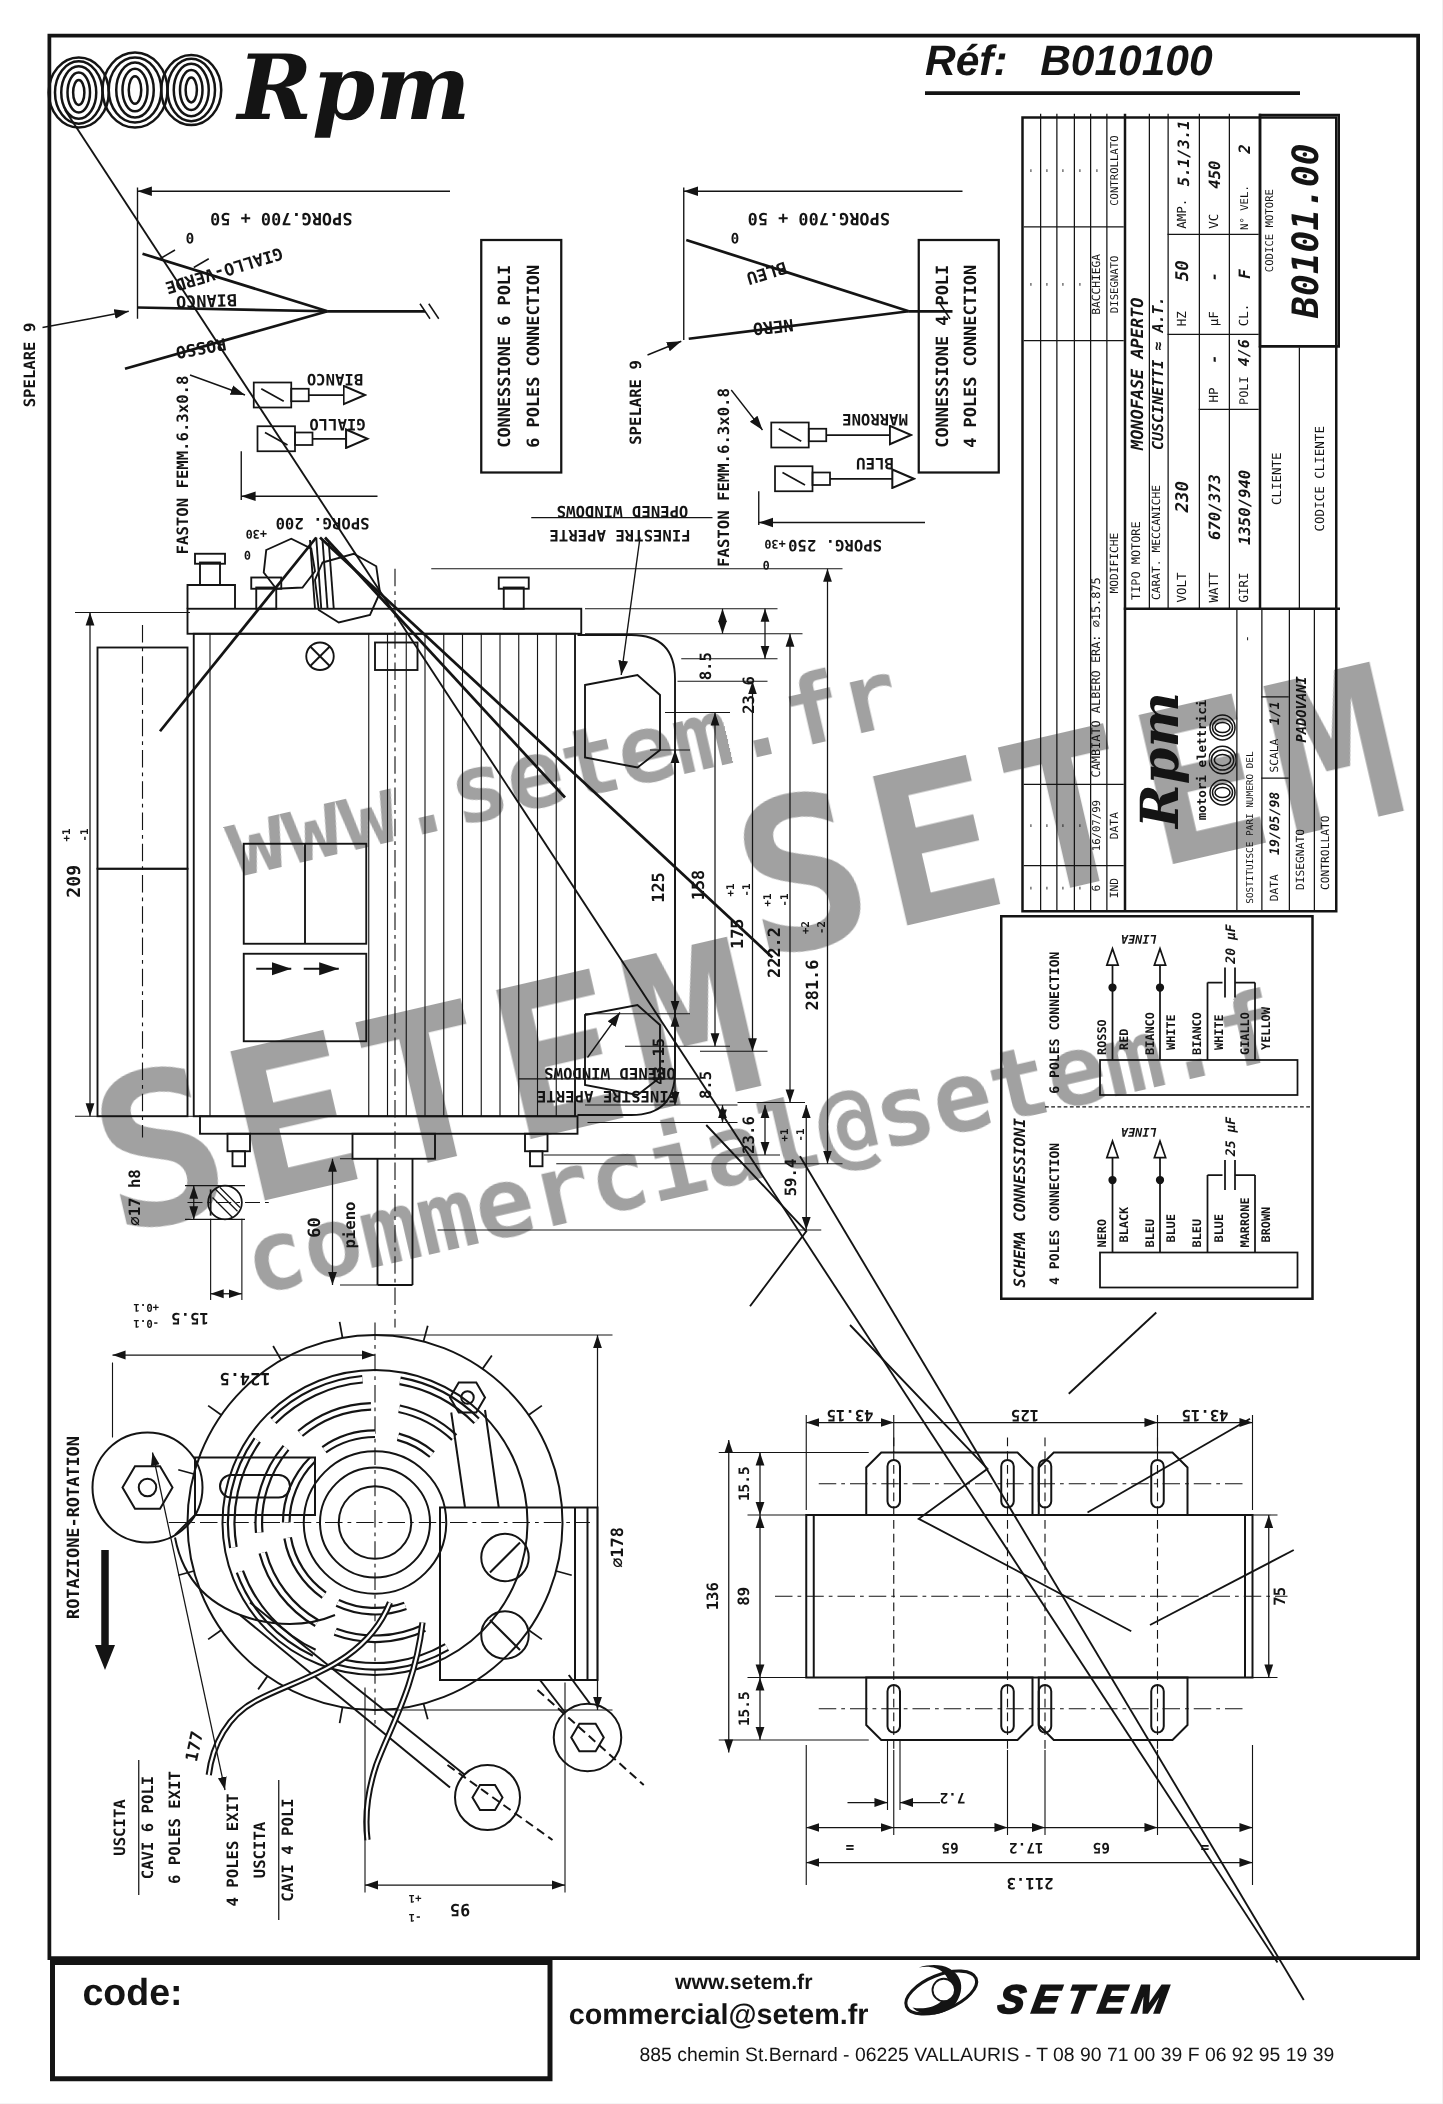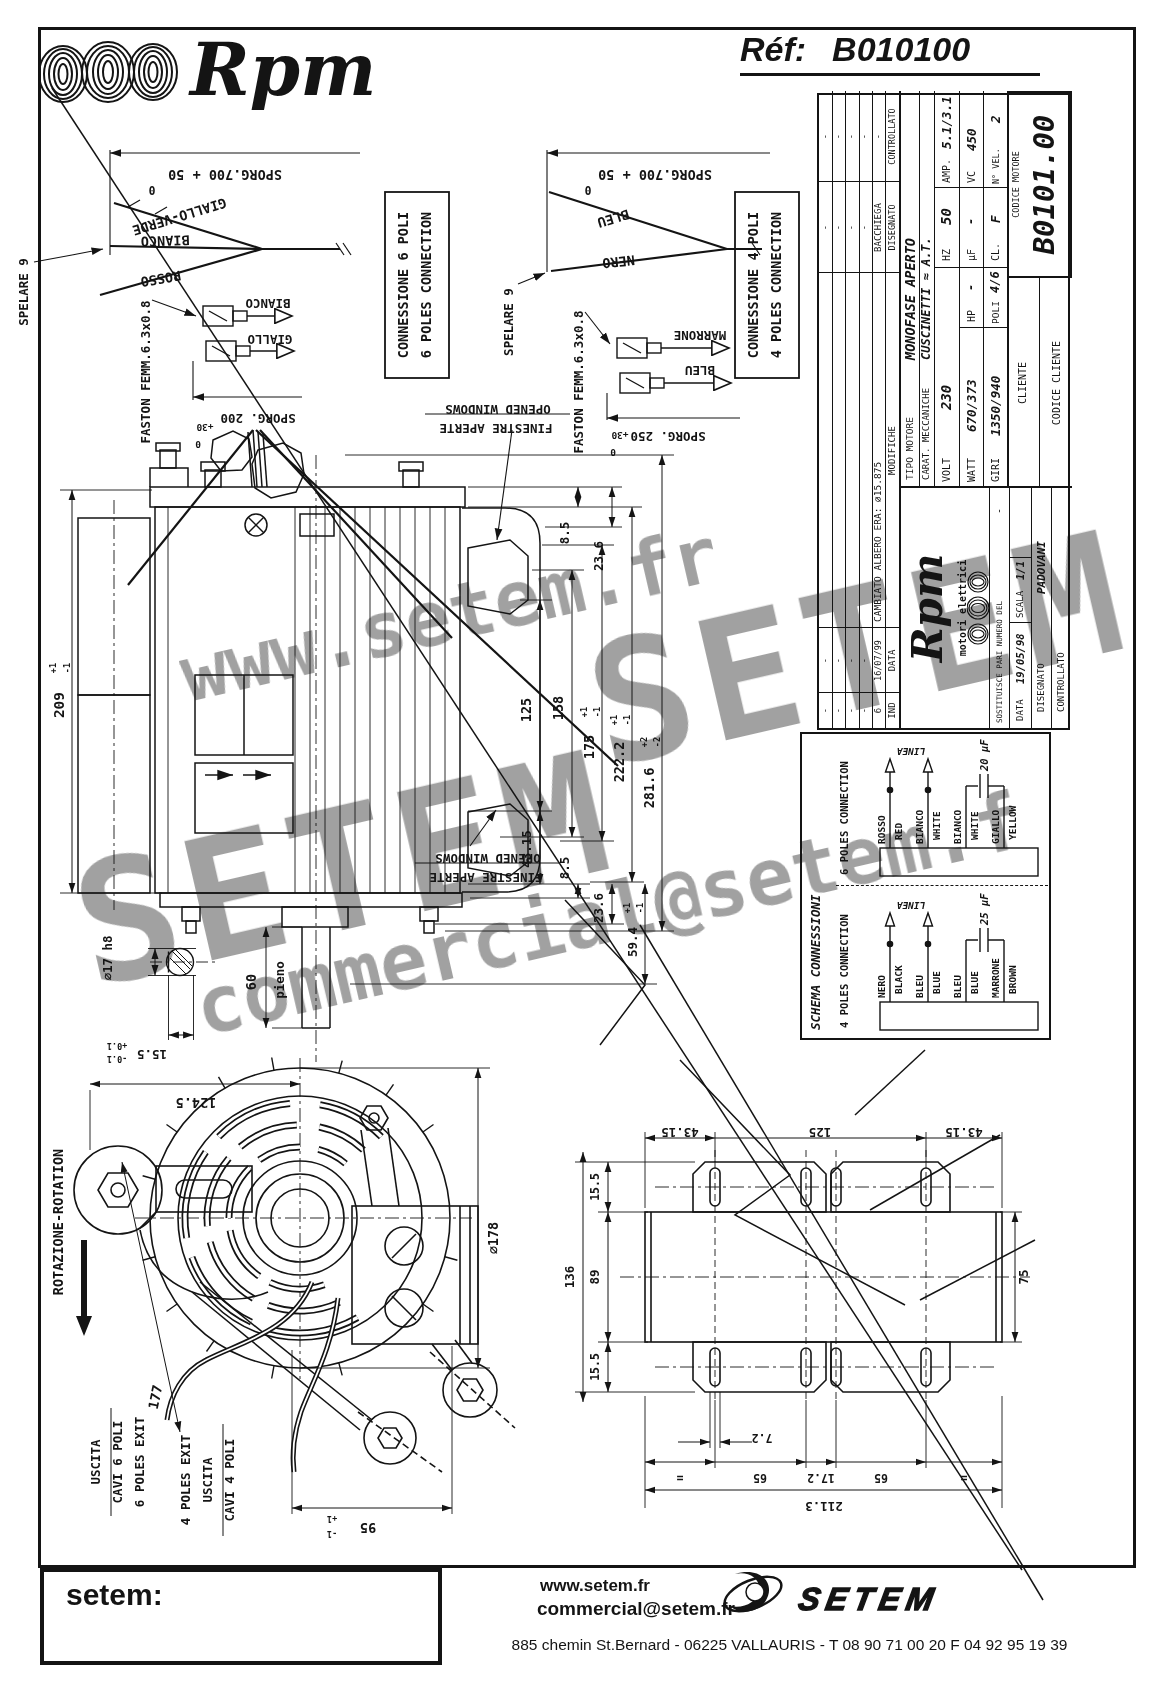--- a/index.html
+++ b/index.html
@@ -752,27 +752,27 @@
   <svg id="wm" width="1154" height="1683" viewBox="0 0 1154 1683">
     <g opacity="0.4" fill="#b5b5b5" style="font-family:'Liberation Sans',sans-serif;font-weight:bold">
       <text transform="translate(188,702) rotate(-13)" font-size="76">www.setem.fr</text>
       <text transform="translate(92,988) rotate(-13)" font-size="168" letter-spacing="8">SETEM</text>
       <text transform="translate(606,768) rotate(-13)" font-size="168" letter-spacing="8">SETEM</text>
       <text transform="translate(203,1036) rotate(-13)" font-size="78">commercial@setem.f</text>
     </g>
   </svg>
 
   <div class="codebox">
-    <div class="fot" style="position:absolute;left:22px;top:6px;font-size:30px;font-weight:bold">setem:</div>
+    <div class="fot" style="position:absolute;left:22px;top:6px;font-size:30px;font-weight:bold">code:</div>
   </div>
   <div class="fot" style="position:absolute;left:455px;top:1576px;width:280px;text-align:center;font-size:17px;font-weight:bold">www.setem.fr</div>
-  <div class="fot" style="position:absolute;left:455px;top:1598px;width:280px;text-align:right;font-size:19px;font-weight:bold">commercial@setem.fr</div>
+  <div class="fot" style="position:absolute;left:455px;top:1598px;width:280px;text-align:left;font-size:23px;font-weight:bold">commercial@setem.fr</div>
   <svg class="abs" style="left:715px;top:1566px" width="420" height="60" viewBox="0 0 420 60">
     <g>
       <ellipse cx="38" cy="28" rx="30" ry="14" fill="none" stroke="#141414" stroke-width="2.5" transform="rotate(-22 38 28)"></ellipse>
       <path d="M20,8 C46,0 62,18 50,36 C42,47 24,49 15,40 C29,43 42,36 44,25 C46,12 33,5 20,8 Z" fill="#141414"></path>
       <circle cx="40" cy="26" r="9" fill="#fff" stroke="#141414" stroke-width="1.5"></circle>
     </g>
     <text transform="translate(82,44) skewX(-10)" font-size="32" font-weight="bold" font-style="italic" letter-spacing="6" fill="#fff" stroke="#141414" stroke-width="1.4" style="font-family:'Liberation Sans',sans-serif">SETEM</text>
   </svg>
-  <div class="fot" style="position:absolute;left:446px;top:1636px;width:687px;text-align:center;font-size:15.5px">885 chemin St.Bernard  -  06225 VALLAURIS  -  T 08 90 71 00 20   F 04 92 95 19 39</div>
+  <div class="fot" style="position:absolute;left:446px;top:1636px;width:687px;text-align:center;font-size:15.5px">885 chemin St.Bernard  -  06225 VALLAURIS  -  T 08 90 71 00 39   F 06 92 95 19 39</div>
 
 </div>
 
 </body></html>

